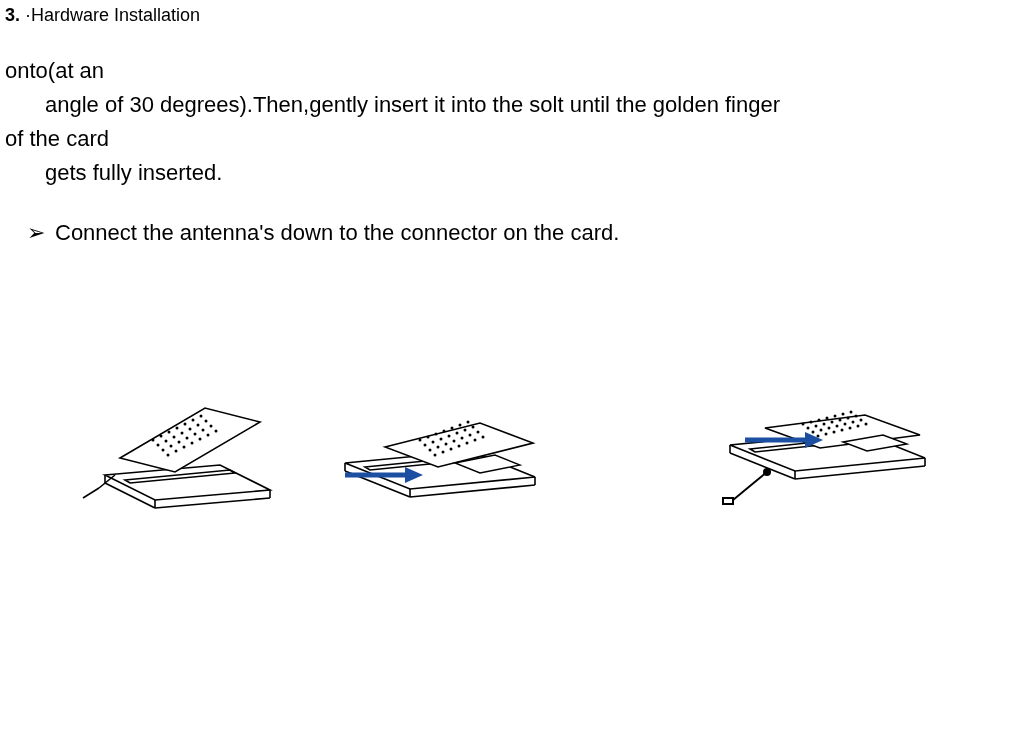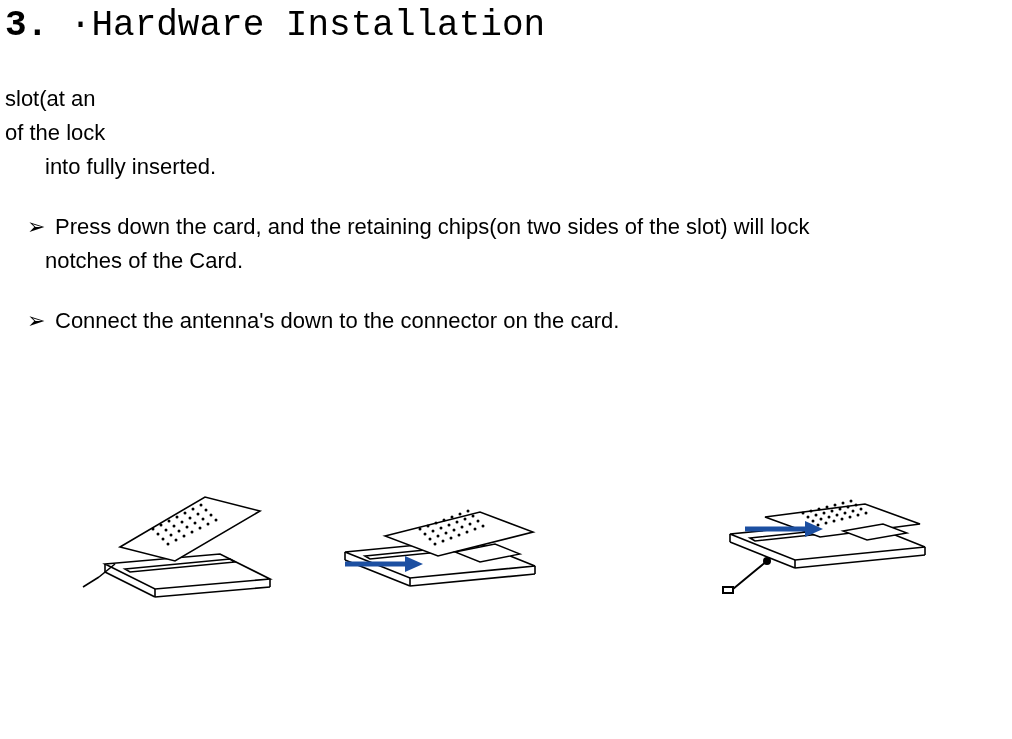--- a/index.html
+++ b/index.html
@@ -10,23 +10,23 @@
     body {
       width: 1012px;
       height: 739px;
       background: #fff;
       font-family: Verdana, Arial, sans-serif;
       color: #000;
       padding: 5px 0 0 5px;
       overflow: hidden;
     }
     .heading {
-      font-family: Liberation Mono, monospace;
-      font-size: 36px;
-      margin-bottom: 36px;
+      font-family: Liberation Sans, sans-serif;
+      font-size: 18px;
+      margin-bottom: 28px;
     }
     .heading .num {
       font-weight: bold;
     }
     .para {
       font-size: 22px;
       line-height: 1.55;
       margin-bottom: 26px;
     }
     .indent-arrow {
@@ -60,30 +60,27 @@
   </style>
 </head>
 <body>
 
 <div class="heading">
   <span class="num">3.</span>
   <span>·</span><span>Hardware Installation</span>
 </div>
 
 <div class="para">
-  <span class="indent-none">slot(at an</span>
-  <span class="indent-none">of the lock</span>
-  <span class="indent-cont">into  fully inserted.</span>
+  <span class="indent-none">onto(at an</span>
+  <span class="indent-cont">angle  of 30 degrees).Then,gently insert it into the solt until the golden finger</span>
+  <span class="indent-none">of the card</span>
+  <span class="indent-cont">gets  fully inserted.</span>
 </div>
 
 <div class="para">
-  <span class="indent-arrow">
-    <span class="arrowmark">➢</span><span>Press down the card, and the retaining chips(on two sides of the slot) will lock</span>
-  </span>
-  <span class="indent-cont">notches of the Card.</span>
 </div>
 
 <div class="para">
   <span class="indent-arrow">
     <span class="arrowmark">➢</span><span>Connect the antenna's down to the connector on the card.</span>
   </span>
 </div>
 
 <div class="diagrams">
 

